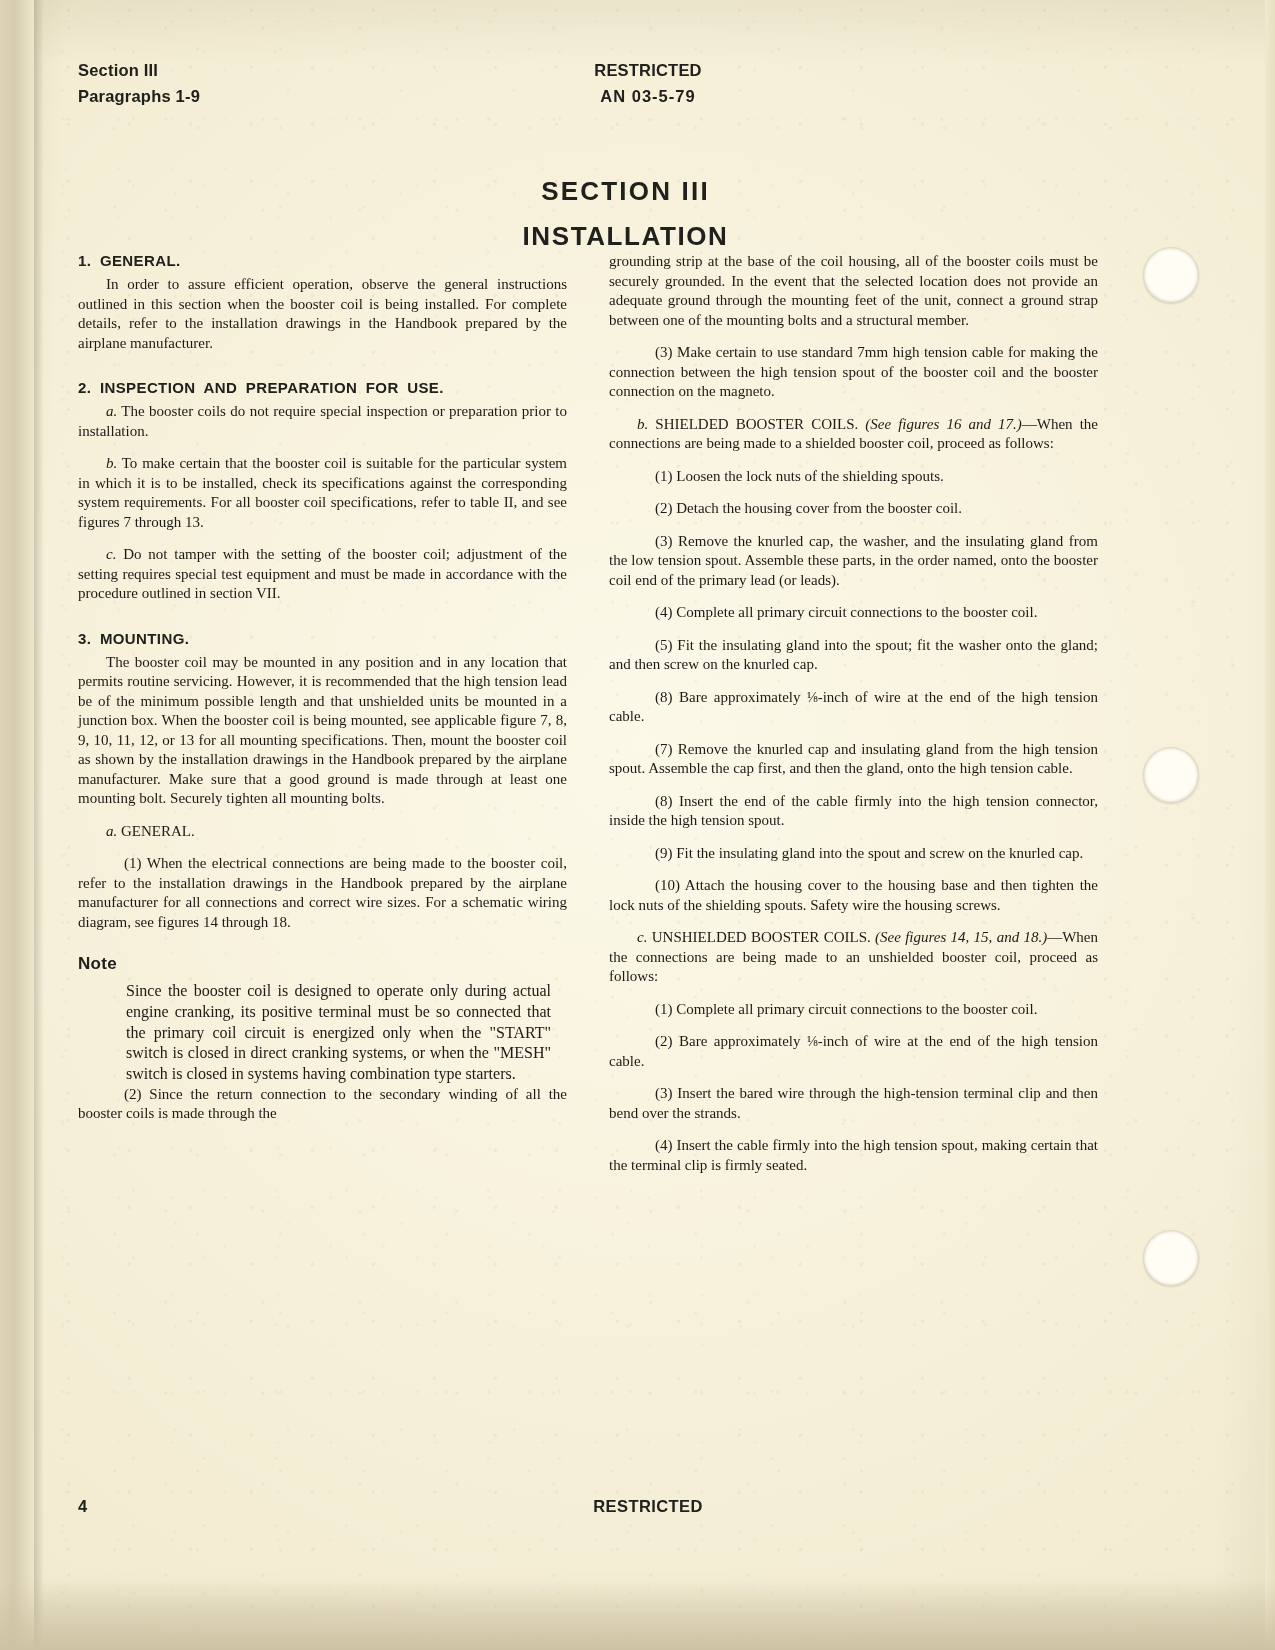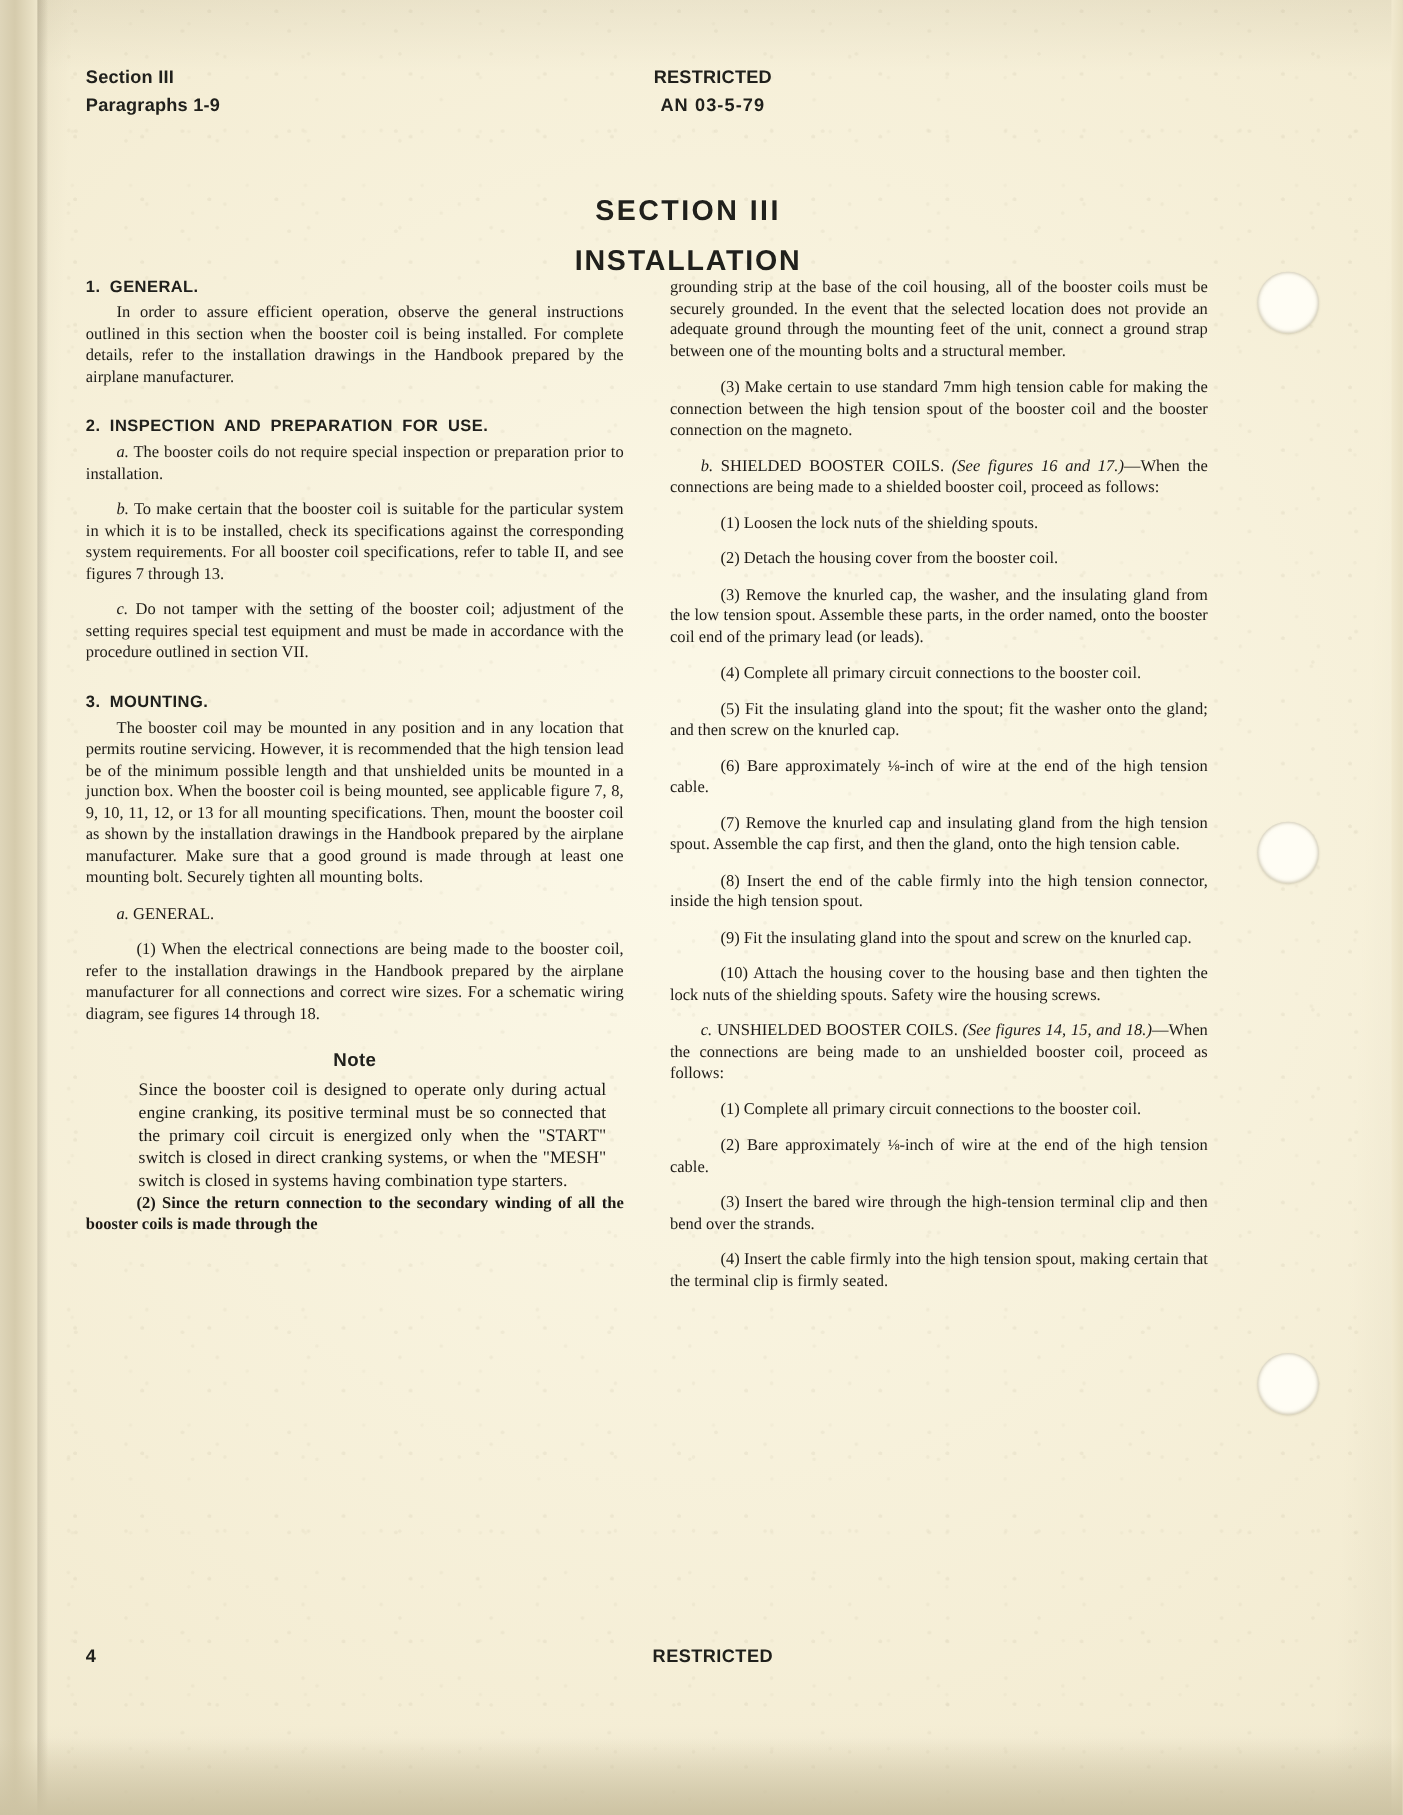--- a/index.html
+++ b/index.html
@@ -156,34 +156,33 @@
   p.body + p.body { margin-top: 13px; }
   p.body.deep { text-indent: 46px; }
   p.body.noind { text-indent: 0; }
 
   .it { font-style: italic; }
 
   .note-head {
     font-family: "Liberation Sans", sans-serif;
     font-weight: bold;
     font-size: 17px;
-    text-align: center;
     margin: 22px 0 7px 0;
     letter-spacing: 0.3px;
     color: #20201c;
   }
   .note-body {
     margin: 0 16px 0 48px;
     font-size: 16px;
     line-height: 1.30;
     text-align: justify;
     text-indent: 0;
   }
 
-  .gap-top { margin-top: 22px; font-weight: bold; }
+  .gap-top { margin-top: 22px; }
 
   
   .pg-footer {
     position: absolute;
     left: 78px; right: 88px; bottom: 134px;
     font-family: "Liberation Sans", sans-serif;
     font-weight: bold;
     font-size: 16.5px;
     color: #20201c;
     display: flex;
@@ -263,21 +262,21 @@
         <p class="body deep">(3)  Make certain to use standard 7mm high tension cable for making the connection between the high tension spout of the booster coil and the booster connection on the magneto.</p>
 
         <p class="body"><span class="it">b.</span><span> SHIELDED BOOSTER COILS.  </span><span class="it">(See figures 16 and 17.)</span><span>—When the connections are being made to a shielded booster coil, proceed as follows:</span></p>
 
         <p class="body deep">(1)  Loosen the lock nuts of the shielding spouts.</p>
         <p class="body deep">(2)  Detach the housing cover from the booster coil.</p>
         <p class="body deep">(3)  Remove the knurled cap, the washer, and the insulating gland from the low tension spout.  Assemble these parts, in the order named, onto the booster coil end of the primary lead (or leads).</p>
         <p class="body deep">(4)  Complete all primary circuit connections to the booster coil.</p>
         <p class="body deep">(5)  Fit the insulating gland into the spout; fit the washer onto the gland; and then screw on the knurled cap.</p>
 
-        <p class="body deep"><span>(6)  Bare approximately </span><span class="frac">⅛</span><span>-inch of wire at the end of the high tension cable.</span></p>
+        <p class="body deep"><span>(8)  Bare approximately </span><span class="frac">⅛</span><span>-inch of wire at the end of the high tension cable.</span></p>
 
         <p class="body deep">(7)  Remove the knurled cap and insulating gland from the high tension spout.  Assemble the cap first, and then the gland, onto the high tension cable.</p>
         <p class="body deep">(8)  Insert the end of the cable firmly into the high tension connector, inside the high tension spout.</p>
         <p class="body deep">(9)  Fit the insulating gland into the spout and screw on the knurled cap.</p>
         <p class="body deep">(10)  Attach the housing cover to the housing base and then tighten the lock nuts of the shielding spouts. Safety wire the housing screws.</p>
 
         <p class="body"><span class="it">c.</span><span> UNSHIELDED BOOSTER COILS.  </span><span class="it">(See figures 14, 15, and 18.)</span><span>—When the connections are being made to an unshielded booster coil, proceed as follows:</span></p>
 
         <p class="body deep">(1)  Complete all primary circuit connections to the booster coil.</p>
 

